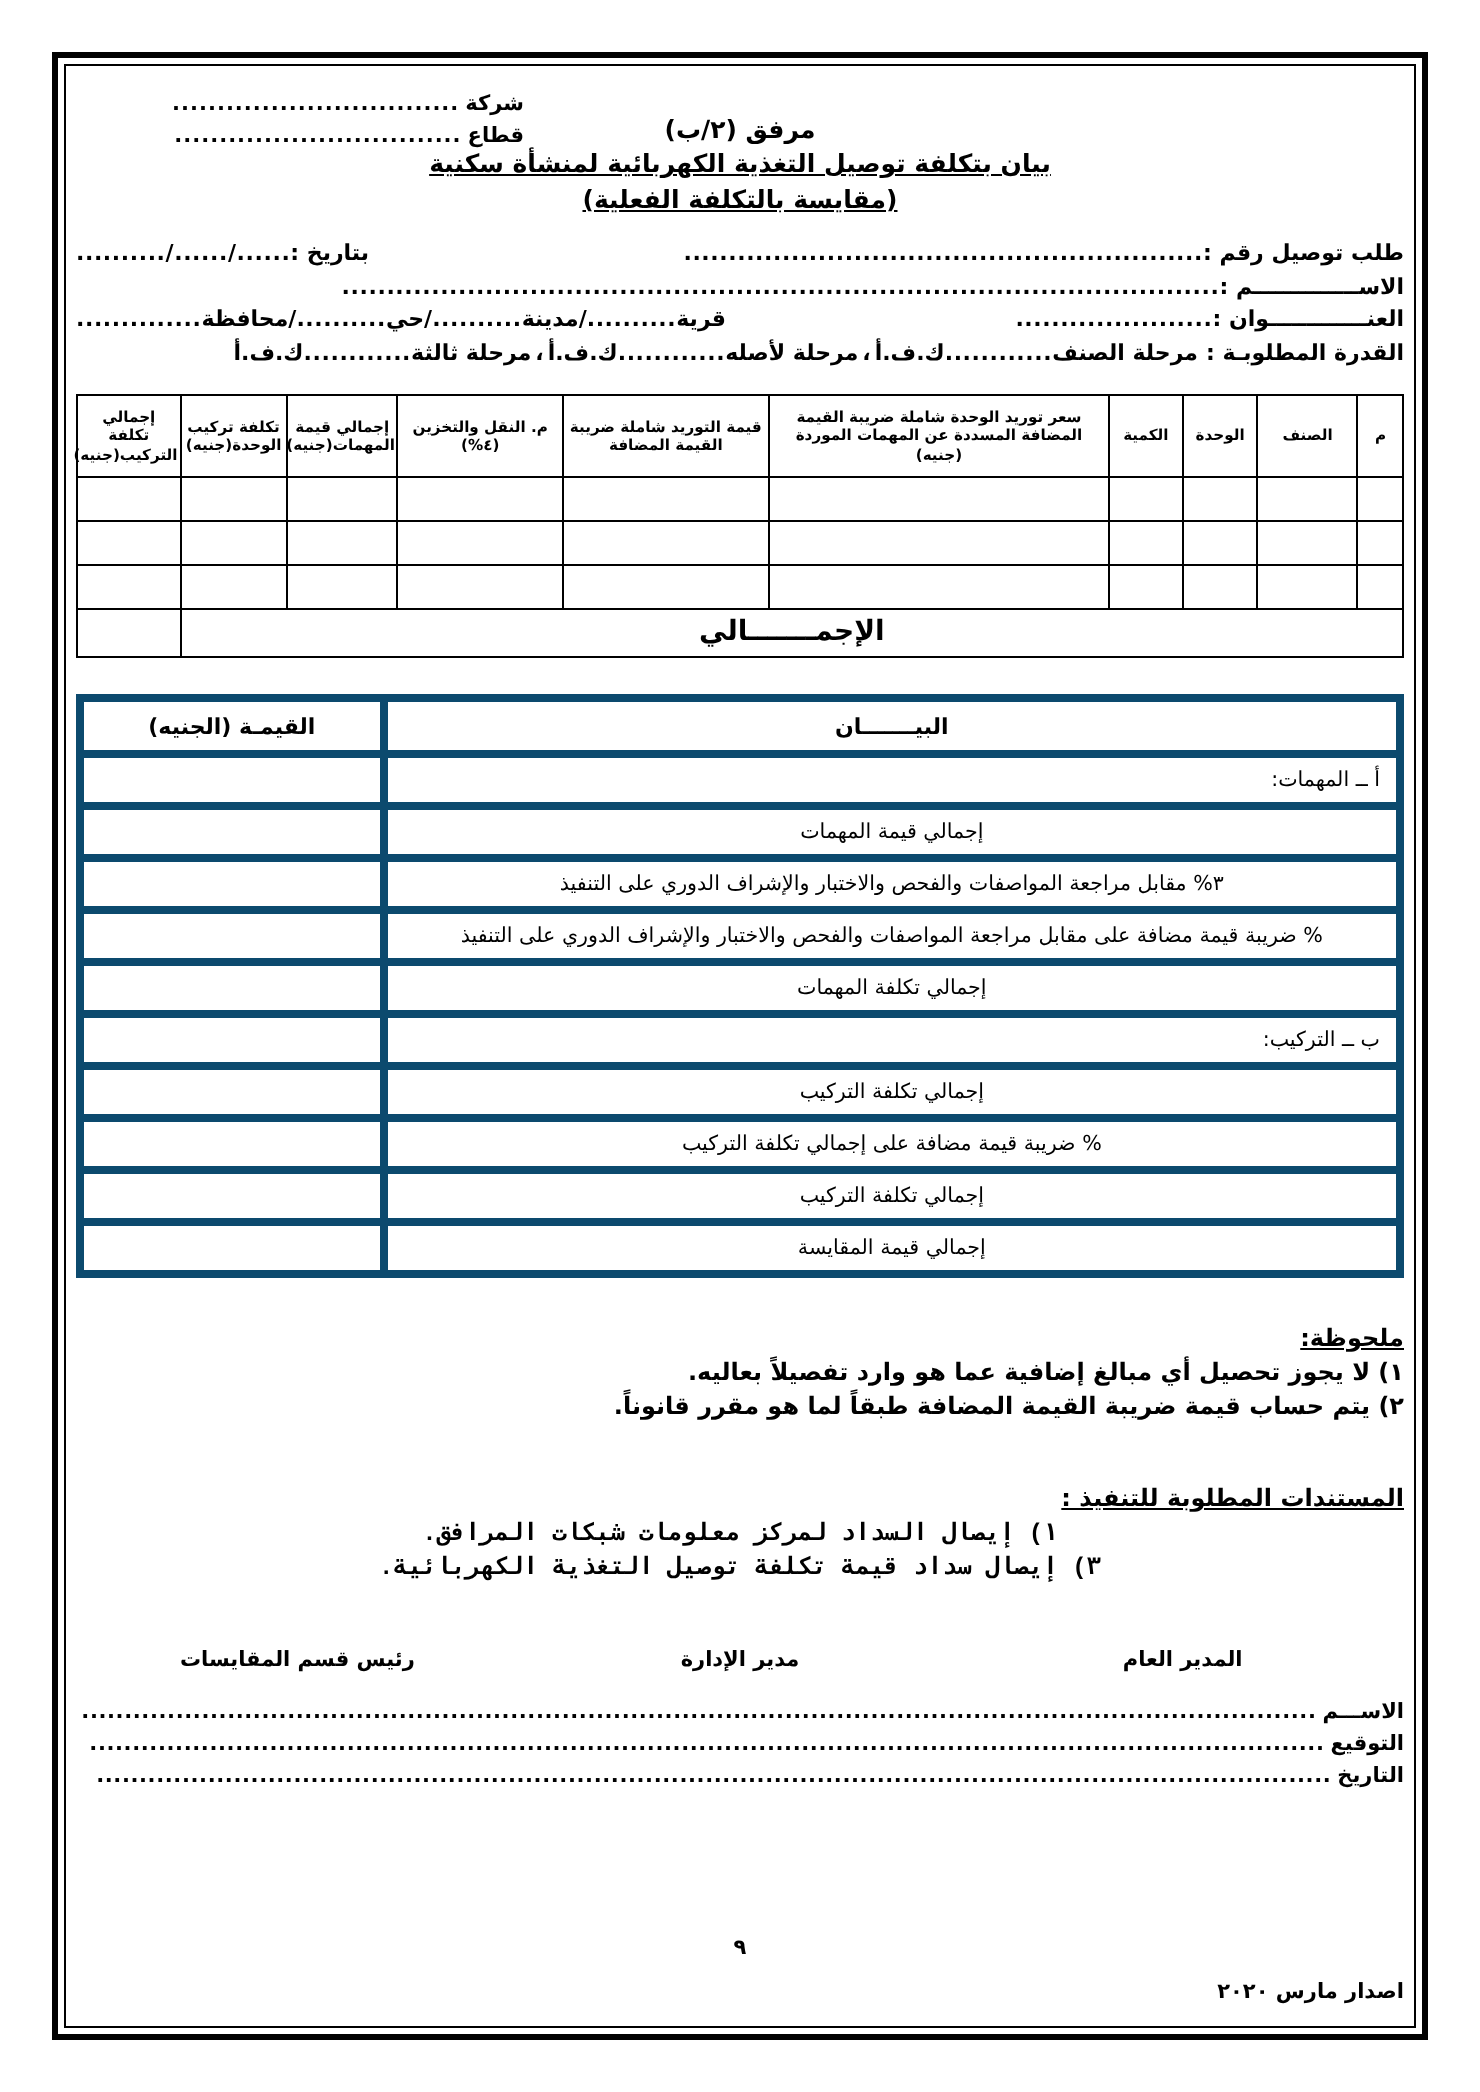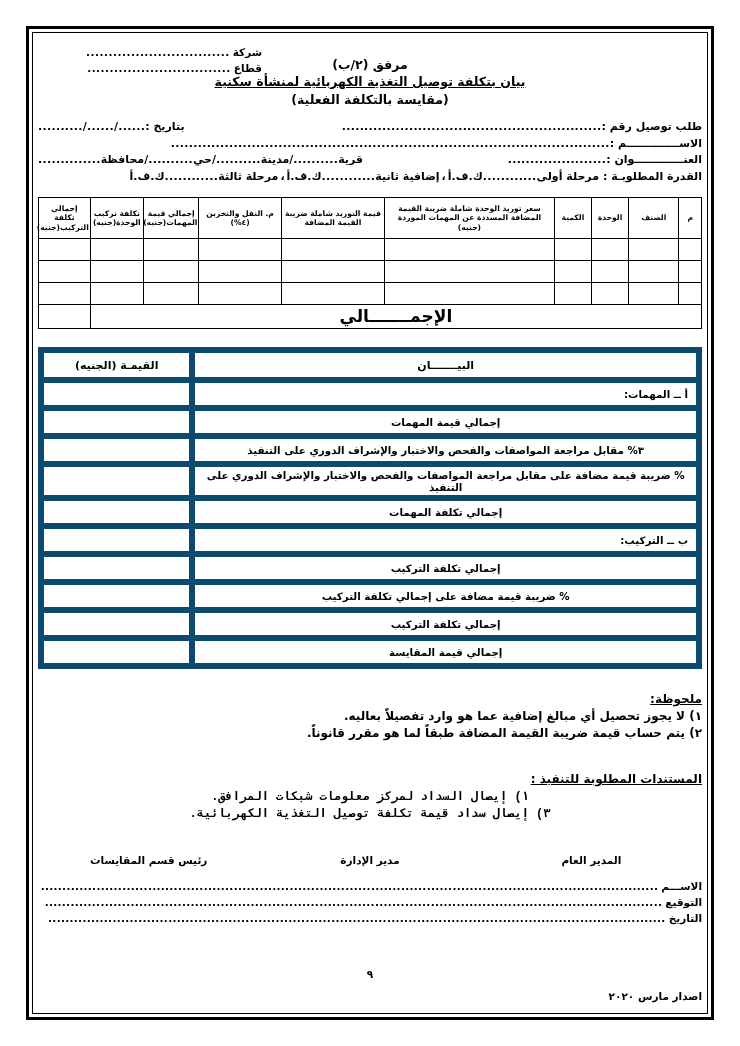--- a/index.html
+++ b/index.html
@@ -77,20 +77,21 @@
   .title-2 {
     font-size: 12.5px;
     font-weight: bold;
     line-height: 18px;
     text-decoration: underline;
   }
   .title-3 {
     font-size: 12.5px;
     font-weight: bold;
     line-height: 18px;
+    text-decoration: underline;
   }
 
   
   .fields {
     margin-top: 10px;
     font-size: 11px;
     line-height: 16.5px;
     font-weight: bold;
   }
   .fields .fline {
@@ -122,42 +123,42 @@
     font-weight: bold;
     line-height: 9.5px;
     text-align: center;
     vertical-align: middle;
     padding: 2px 1px;
   }
   .tbl1 th { height: 36px; }
   .tbl1 td.data { height: 17px; }
   .tbl1 td.total {
     height: 19px;
-    font-size: 17px;
+    font-size: 14px;
     letter-spacing: 0;
   }
 
   
   .tbl2 {
     margin-top: 18px;
   }
   .tbl2 th, .tbl2 td {
-    border: 6px solid #0c4a6e;
+    border: 4px solid #0c4a6e;
     padding: 2px 8px;
     height: 18px;
   }
   .tbl2 th {
     font-size: 11px;
     font-weight: bold;
     text-align: center;
     height: 20px;
   }
   .tbl2 td.bayan {
     font-size: 10.3px;
-    font-weight: bold;
+    font-weight: normal;
     text-align: center;
   }
   .tbl2 td.bayan.right {
     text-align: right;
   }
   .tbl2 td.val { }
 
   
   .notes {
     margin-top: 22px;
@@ -286,25 +287,25 @@
         <span class="seg-dot">..........</span>
         <span class="seg-lbl">/حي</span>
         <span class="seg-dot">..........</span>
         <span class="seg-lbl">/محافظة</span>
         <span class="seg-dot">..............</span>
       </div>
 
       <div class="fline">
         <span class="seg-lbl">القدرة المطلوبـة :</span>
         <span class="pad"></span>
-        <span class="seg-lbl">مرحلة أولى</span>
+        <span class="seg-lbl">مرحلة الصنف</span>
         <span class="seg-dot">............</span>
         <span class="seg-lbl">ك.ف.أ</span>
         <span class="pad">،</span>
-        <span class="seg-lbl">إضافية ثانية</span>
+        <span class="seg-lbl">مرحلة لأصله</span>
         <span class="seg-dot">............</span>
         <span class="seg-lbl">ك.ف.أ</span>
         <span class="pad">،</span>
         <span class="seg-lbl">مرحلة ثالثة</span>
         <span class="seg-dot">............</span>
         <span class="seg-lbl">ك.ف.أ</span>
       </div>
 
     </div>
 

